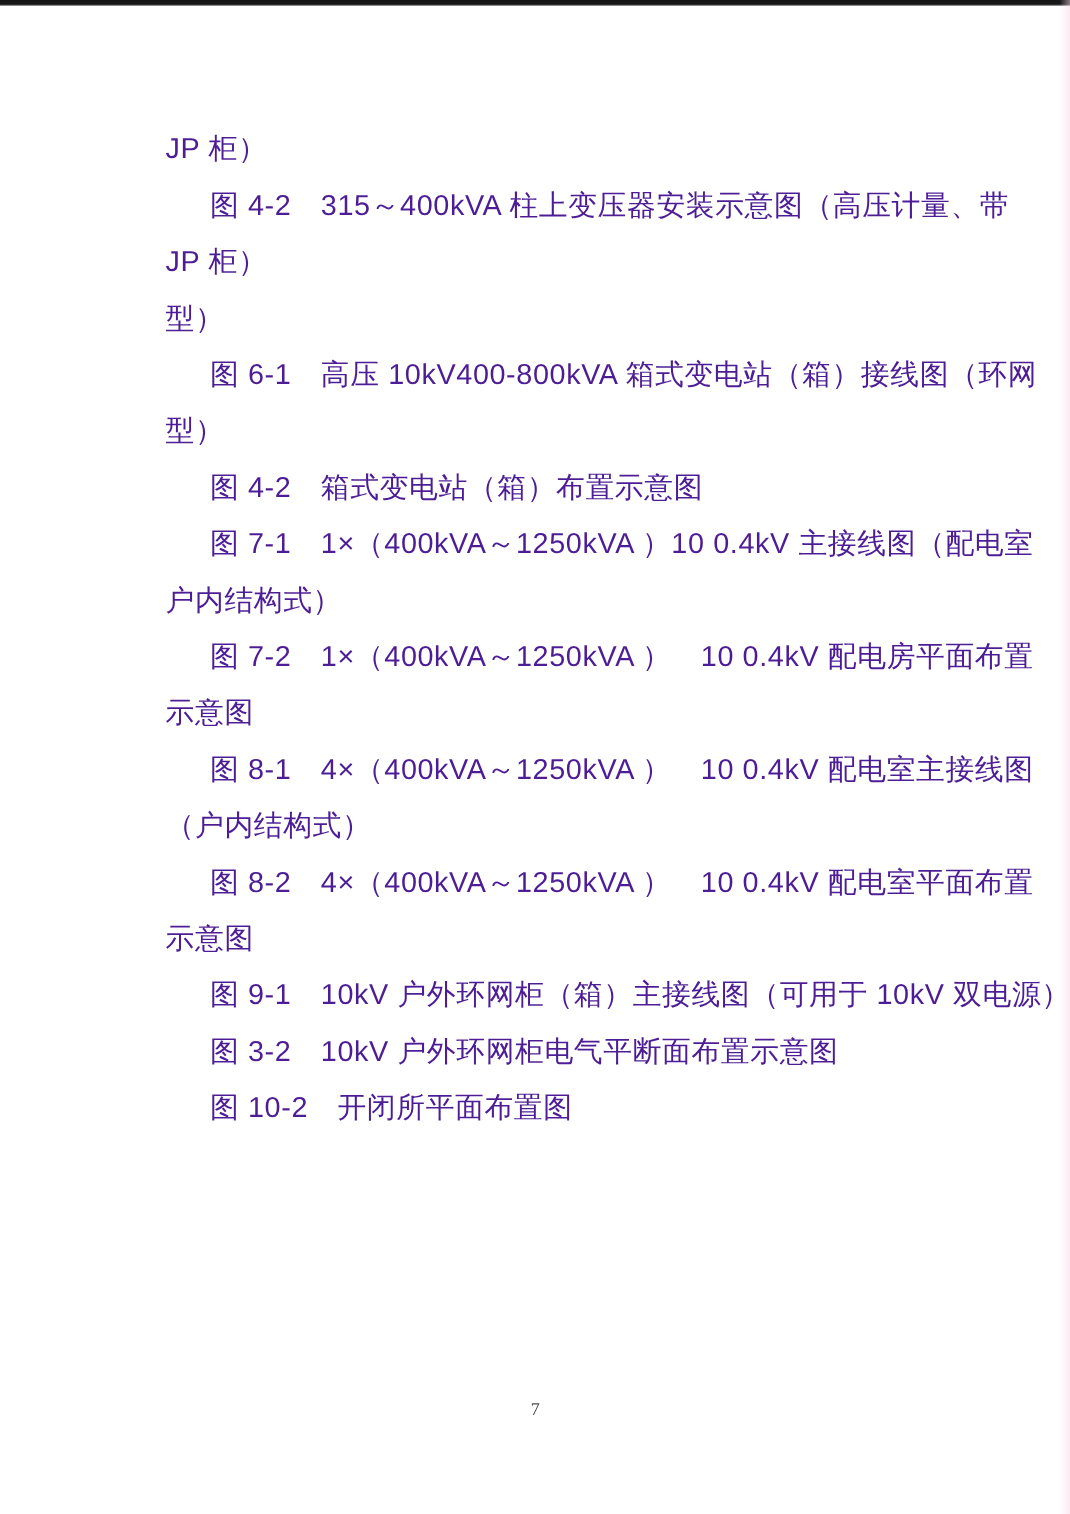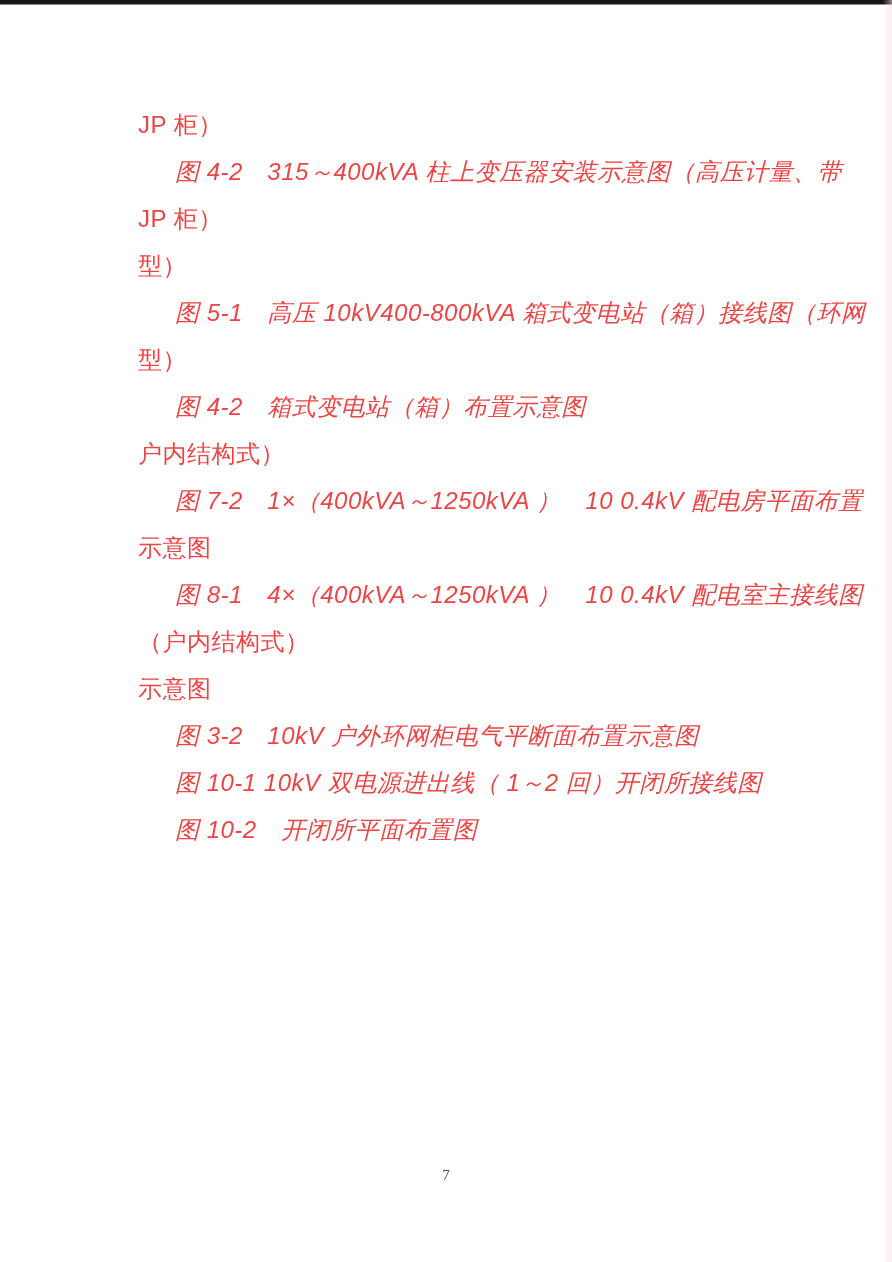--- a/index.html
+++ b/index.html
@@ -29,30 +29,30 @@
     top: 0; right: 0;
     width: 9px;
     height: 1262px;
     background: linear-gradient(to right, rgba(249,224,236,0) 0%, rgba(247,214,229,0.55) 100%);
   }
   .content {
     position: absolute;
     left: 138px;
     top: 101px;
     width: 622px;
-    color: #ef4444;
+    color: #4c1d95;
   }
   .line {
     height: 47px;
     line-height: 47px;
     font-size: 24px;
     white-space: nowrap;
     letter-spacing: 0.5px;
   }
-  .line.indent { padding-left: 37px; font-style: italic; }
+  .line.indent { padding-left: 37px; }
   .line.justify {
     text-align: justify;
     text-align-last: justify;
     text-justify: inter-character;
   }
   .page-number {
     position: absolute;
     top: 1167px;
     left: 0;
     width: 892px;
@@ -66,27 +66,29 @@
 <body>
 
 <div class="page">
   <div class="top-bar"></div>
   <div class="right-shade"></div>
   <main class="content" id="figure-list">
       <div class="line">JP 柜）</div>
       <div class="line indent justify">图 4-2　315～400kVA 柱上变压器安装示意图（高压计量、带</div>
       <div class="line">JP 柜）</div>
       <div class="line">型）</div>
-      <div class="line indent justify">图 5-1　高压 10kV400-800kVA 箱式变电站（箱）接线图（环网</div>
+      <div class="line indent justify">图 6-1　高压 10kV400-800kVA 箱式变电站（箱）接线图（环网</div>
       <div class="line">型）</div>
       <div class="line indent">图 4-2　箱式变电站（箱）布置示意图</div>
+      <div class="line indent justify">图 7-1　1×（400kVA～1250kVA ）10 0.4kV 主接线图（配电室</div>
       <div class="line">户内结构式）</div>
       <div class="line indent justify">图 7-2　1×（400kVA～1250kVA ）　10 0.4kV 配电房平面布置</div>
       <div class="line">示意图</div>
       <div class="line indent justify">图 8-1　4×（400kVA～1250kVA ）　10 0.4kV 配电室主接线图</div>
       <div class="line">（户内结构式）</div>
+      <div class="line indent justify">图 8-2　4×（400kVA～1250kVA ）　10 0.4kV 配电室平面布置</div>
       <div class="line">示意图</div>
+      <div class="line indent">图 9-1　10kV 户外环网柜（箱）主接线图（可用于 10kV 双电源）</div>
       <div class="line indent">图 3-2　10kV 户外环网柜电气平断面布置示意图</div>
-      <div class="line indent">图 10-1 10kV 双电源进出线（ 1～2 回）开闭所接线图</div>
       <div class="line indent">图 10-2　开闭所平面布置图</div>
     </main>
   <div class="page-number">7</div>
 </div>
 
 </body></html>

